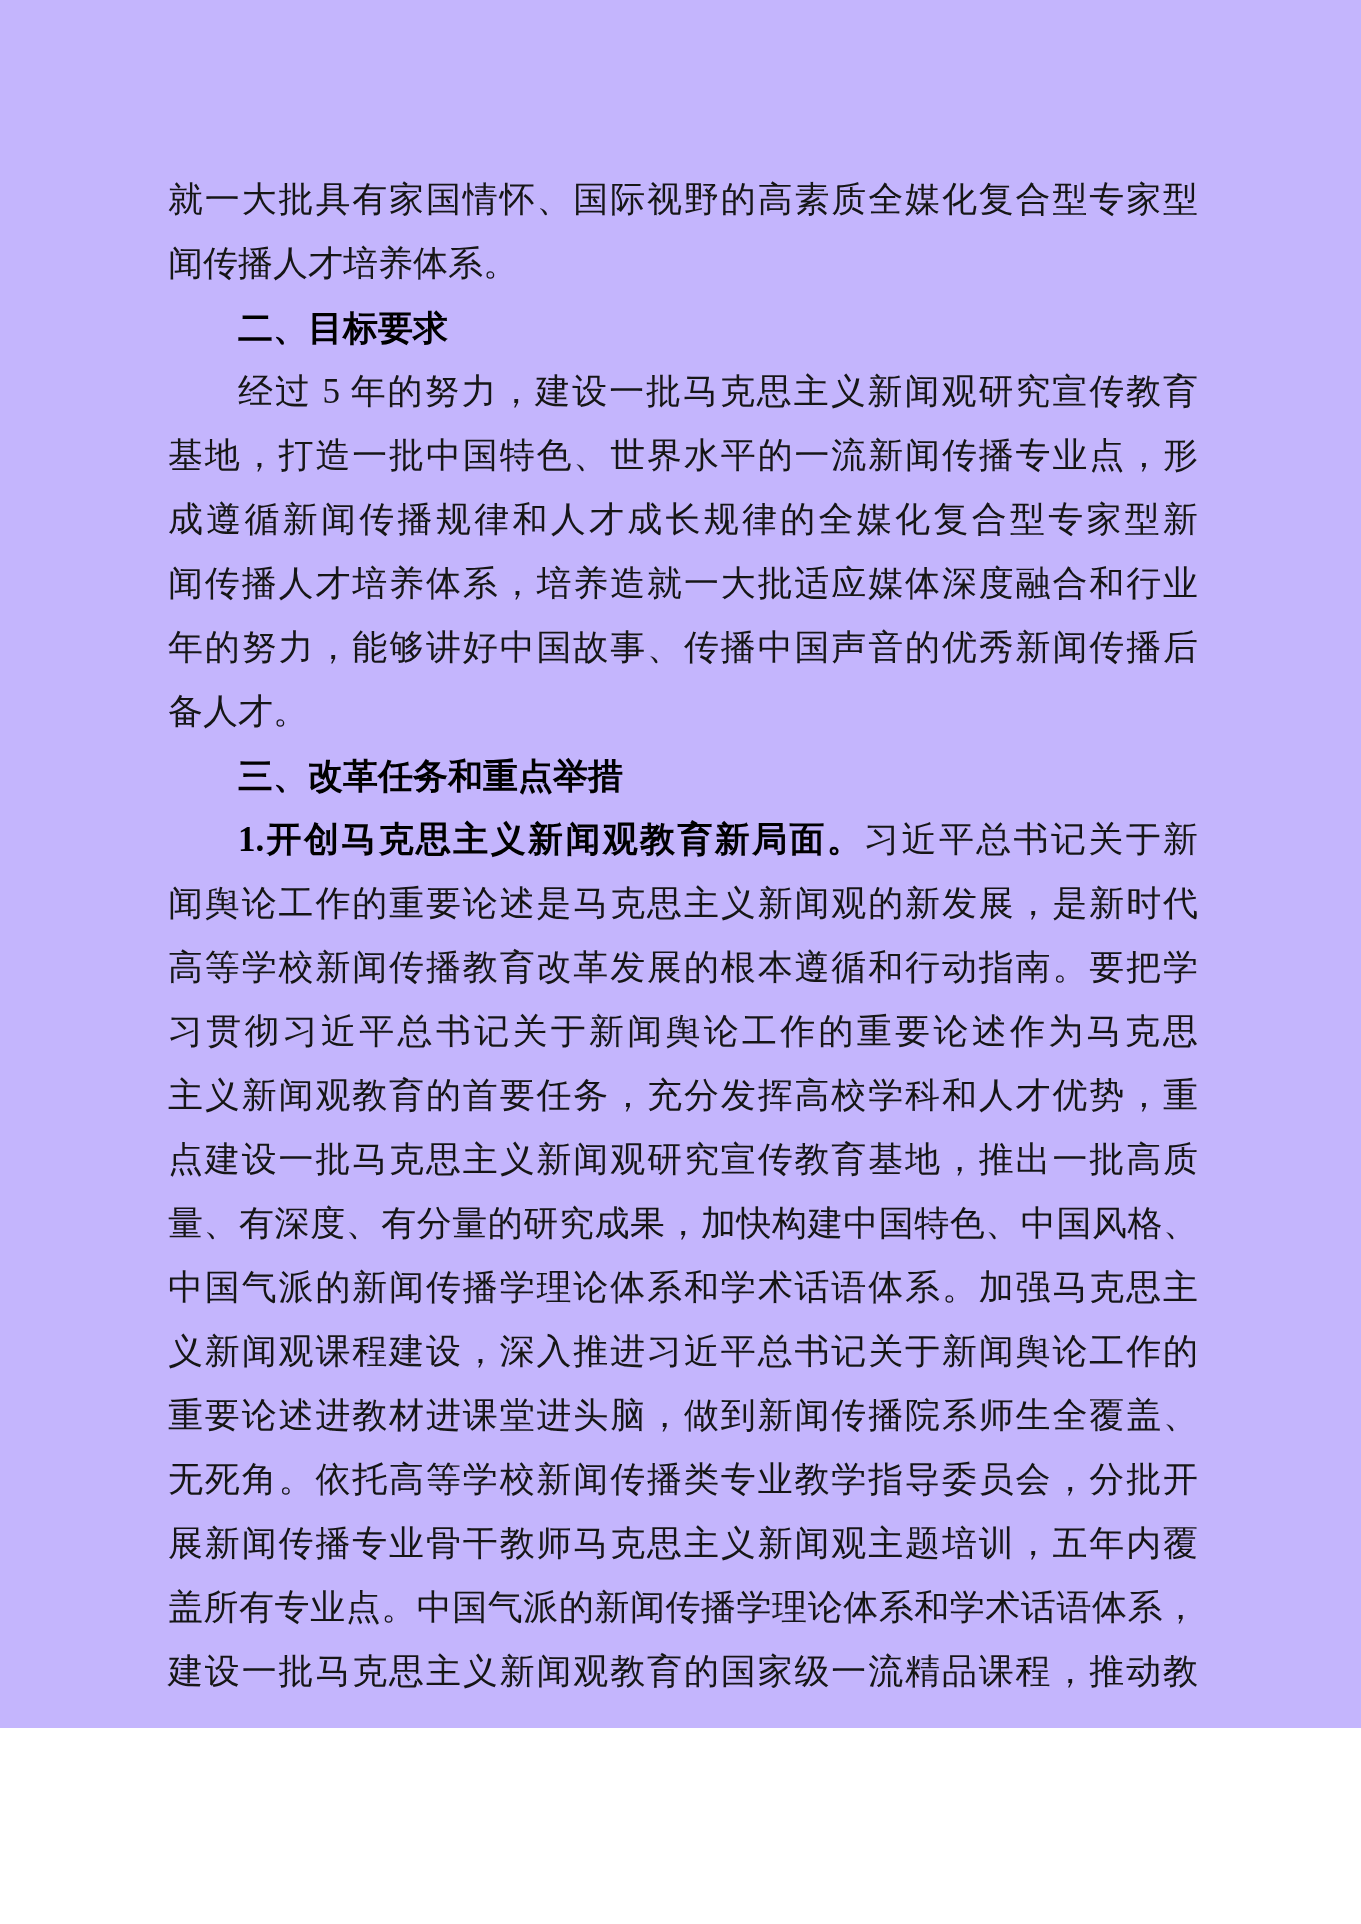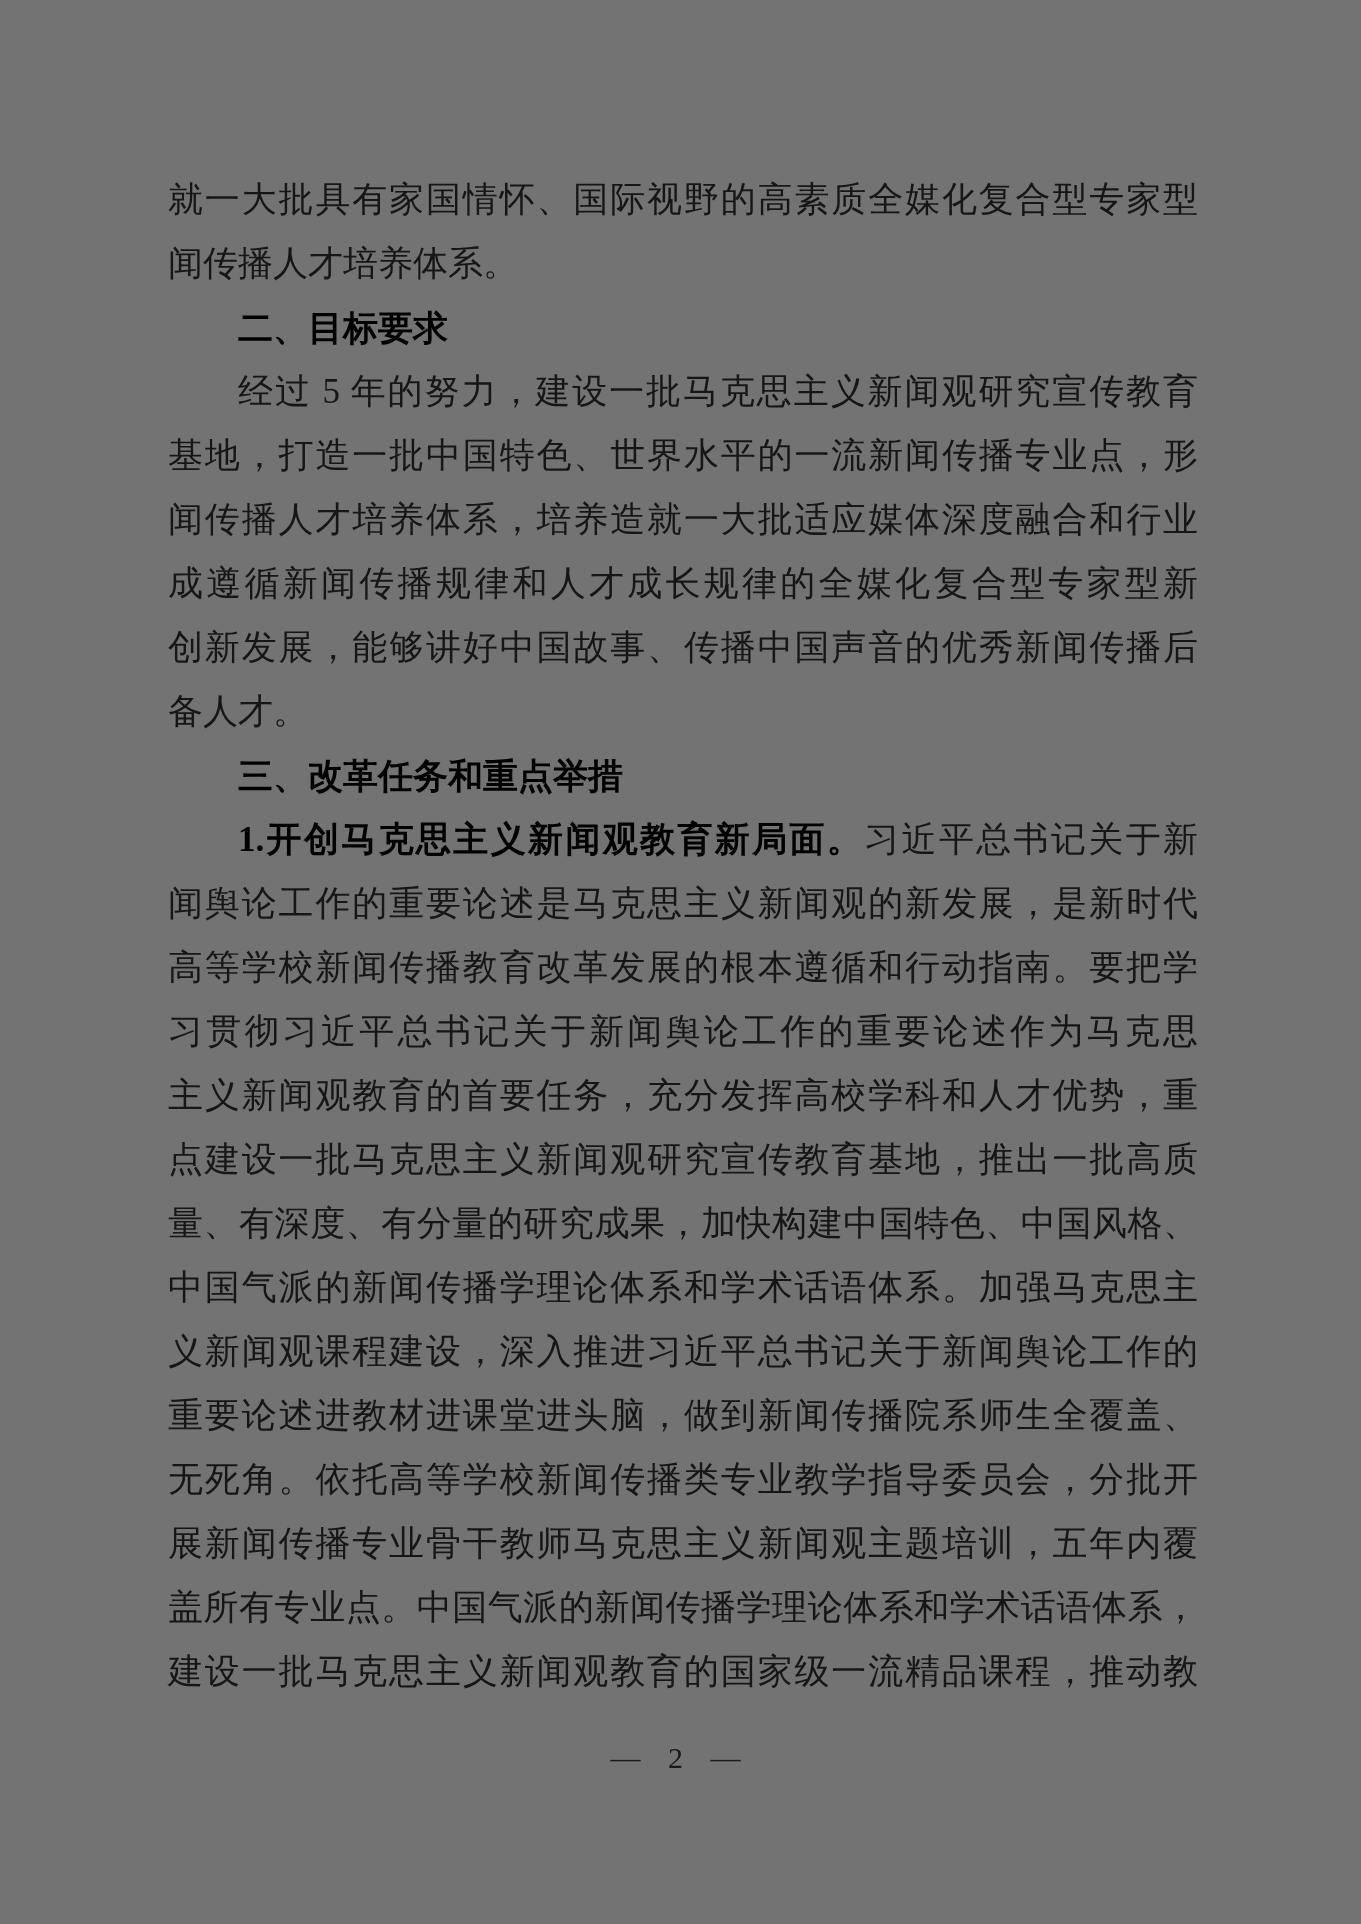--- a/index.html
+++ b/index.html
@@ -3,22 +3,22 @@
 <meta charset="utf-8">
 <style>
   html, body {
     margin: 0;
     padding: 0;
     background: #ffffff;
   }
   .page {
     position: relative;
     width: 1361px;
-    height: 1924px;
-    background: #737373;
+    height: 1728px;
+    background: #c4b5fd;
     overflow: hidden;
     font-family: "Liberation Serif", serif;
     color: #161616;
   }
   .text-block {
     padding: 168px 163px 0 168px;
     font-size: 35px;
     line-height: 64px;
   }
   .line {
@@ -56,23 +56,23 @@
 </head>
 <body>
 
 <div class="page">
   <main class="text-block" id="doc-blocks">
       <div class="line">就一大批具有家国情怀、国际视野的高素质全媒化复合型专家型</div>
       <div class="line flush">闻传播人才培养体系。</div>
       <div class="heading">二、目标要求</div>
       <div class="line indent">经过 5 年的努力，建设一批马克思主义新闻观研究宣传教育</div>
       <div class="line">基地，打造一批中国特色、世界水平的一流新闻传播专业点，形</div>
+      <div class="line">成遵循新闻传播规律和人才成长规律的全媒化复合型专家型新</div>
       <div class="line">闻传播人才培养体系，培养造就一大批适应媒体深度融合和行业</div>
-      <div class="line">成遵循新闻传播规律和人才成长规律的全媒化复合型专家型新</div>
-      <div class="line">创新发展，能够讲好中国故事、传播中国声音的优秀新闻传播后</div>
+      <div class="line">年的努力，能够讲好中国故事、传播中国声音的优秀新闻传播后</div>
       <div class="line flush">备人才。</div>
       <div class="heading">三、改革任务和重点举措</div>
       <div class="line indent"><span class="bold-lead">1.开创马克思主义新闻观教育新局面。</span>习近平总书记关于新</div>
       <div class="line">闻舆论工作的重要论述是马克思主义新闻观的新发展，是新时代</div>
       <div class="line">高等学校新闻传播教育改革发展的根本遵循和行动指南。要把学</div>
       <div class="line">习贯彻习近平总书记关于新闻舆论工作的重要论述作为马克思</div>
       <div class="line">主义新闻观教育的首要任务，充分发挥高校学科和人才优势，重</div>
       <div class="line">点建设一批马克思主义新闻观研究宣传教育基地，推出一批高质</div>
       <div class="line">量、有深度、有分量的研究成果，加快构建中国特色、中国风格、</div>
       <div class="line">中国气派的新闻传播学理论体系和学术话语体系。加强马克思主</div>

